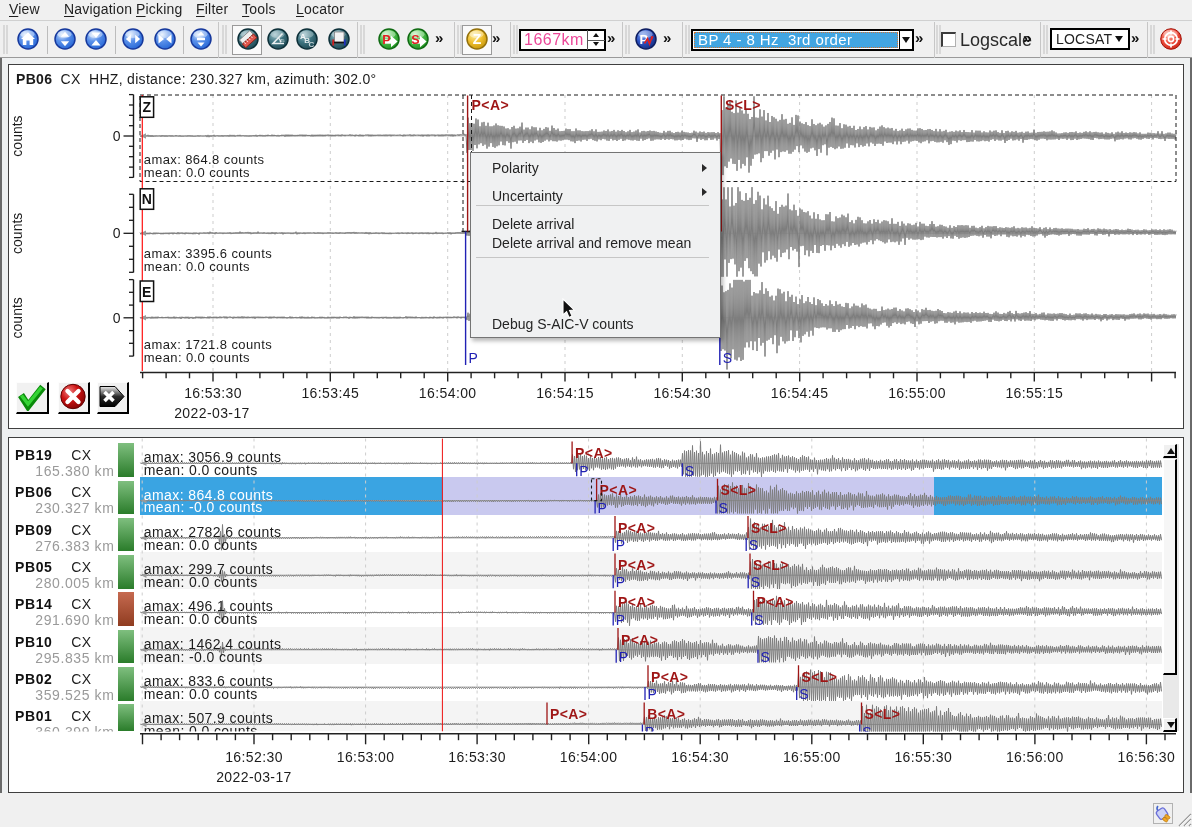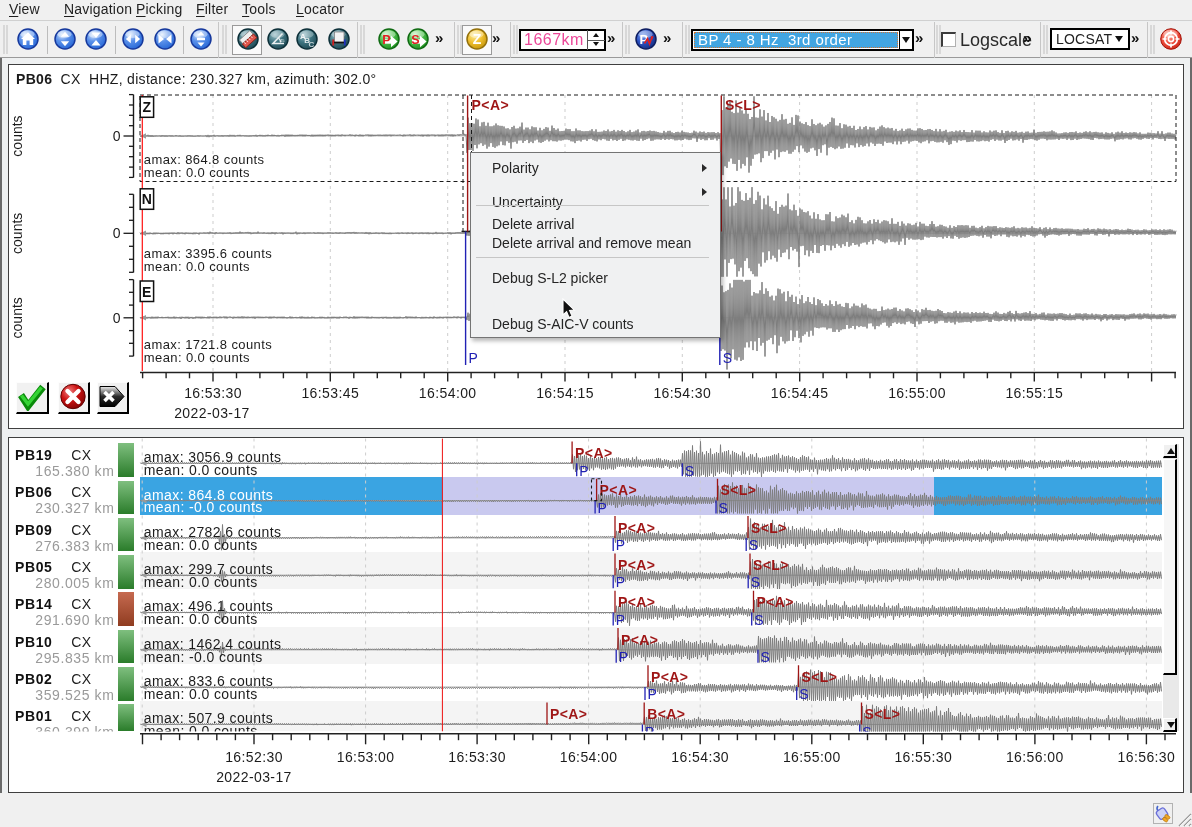--- a/index.html
+++ b/index.html
@@ -668,25 +668,24 @@
   </svg>
 </div>
 <svg class="abs" style="left:1178px;top:811px" width="14" height="16" viewBox="0 0 14 16">
   <path d="M13 3 L1 15 M13 8 L6 15 M13 13 L11 15" stroke="#9a9a9a" stroke-width="1.5"></path>
   <path d="M13 4 L2 15 M13 9 L7 15 M13 14 L12 15" stroke="#fdfdfd" stroke-width="0.8"></path>
 </svg>
 
 <div id="ctxmenu">
   <div class="mi" style="top:3.5px">Polarity</div>
     <div class="marr" style="top:11px"></div>
-  <div class="mi" style="top:38px">Uncertainty</div>
+  <div class="mi" style="top:32px">Uncertainty</div>
     <div class="marr" style="top:34.3px"></div>
   <div class="msep" style="top:51.6px"></div>
   <div class="mi" style="top:59.7px">Delete arrival</div>
   <div class="mi" style="top:79px">Delete arrival and remove mean</div>
   <div class="msep" style="top:104px"></div>
-  <div class="mi" style="top:113.8px">Debug S-L2 picker</div>
   <div class="mi" style="top:159.6px">Debug S-AIC-V counts</div>
 </div>
 
 <svg class="abs" style="left:560px;top:298px" width="16" height="22" viewBox="0 0 16 22">
   <polygon points="3,1 3,17 6.6,13.6 9,19.4 12,18.1 9.6,12.4 14.4,12" fill="#111" stroke="#fff" stroke-width="1.1"></polygon>
 </svg>
 
 </body></html>

